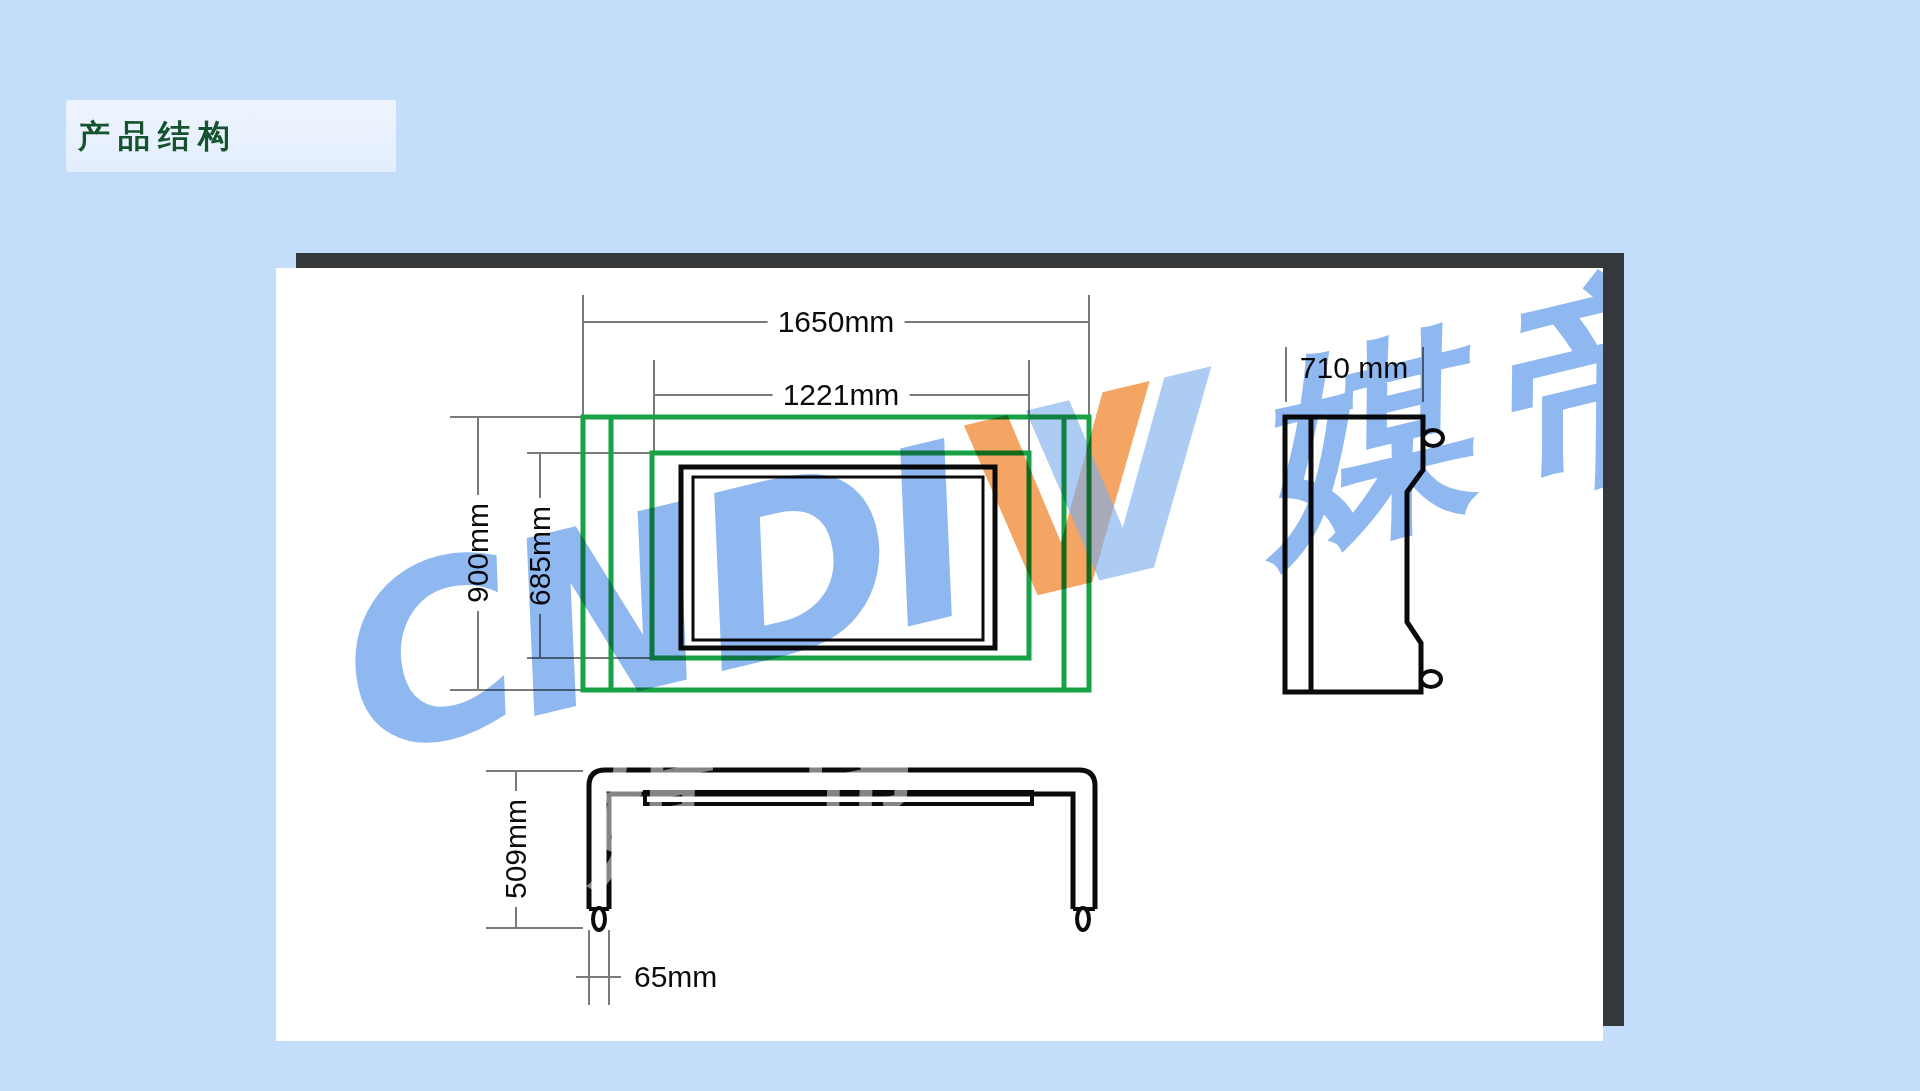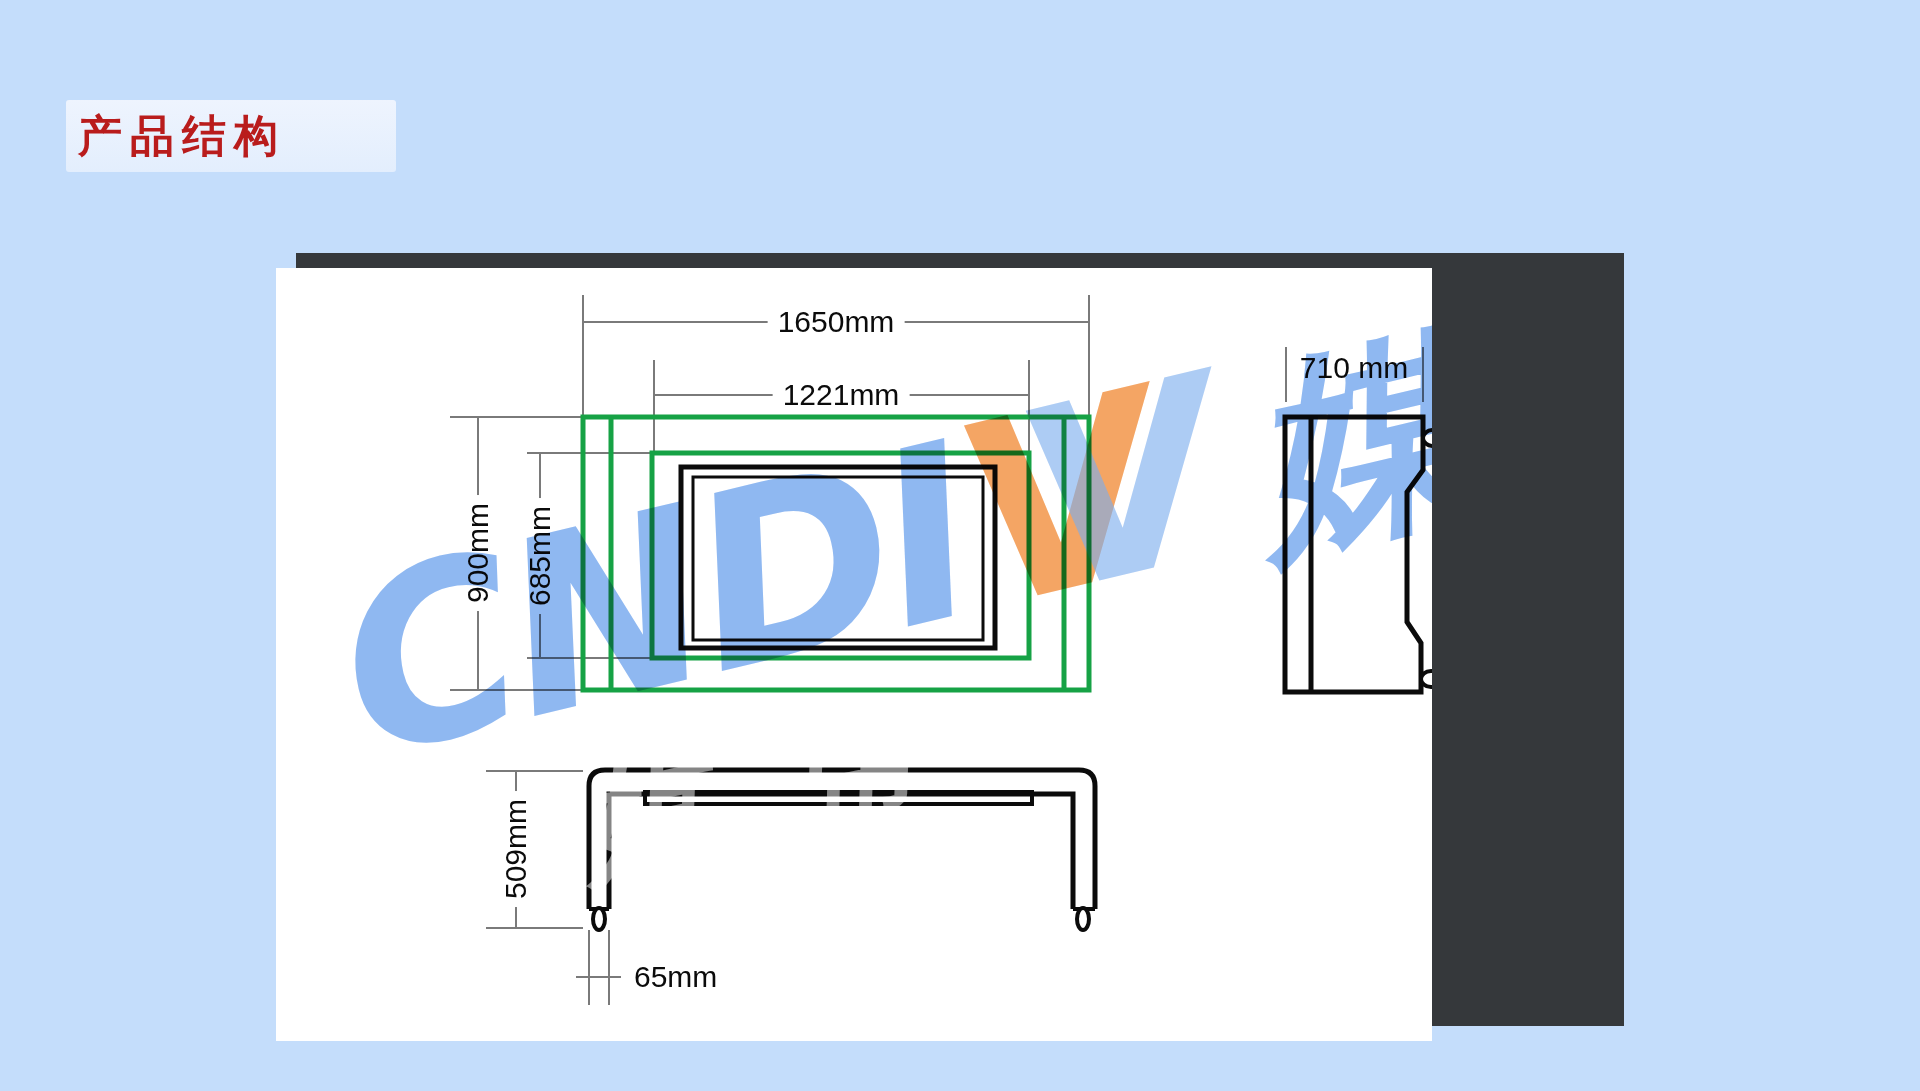--- a/index.html
+++ b/index.html
@@ -7,27 +7,27 @@
   body { font-family:"Liberation Sans", sans-serif; }
 
   .stage { position:absolute; left:0; top:0; width:1920px; height:1091px;
            background:#C4DDFB; overflow:hidden; }
 
   
   .title-band { position:absolute; left:66px; top:100px; width:330px; height:72px;
                 background:linear-gradient(180deg,#EEF4FE 0%,#E3EEFD 100%);
                 border-radius:3px; }
   .page-title { position:absolute; left:78px; top:100px; height:72px; line-height:72px;
-                font-size:44px; font-weight:bold; color:#b91c1c; letter-spacing:8px;
+                font-size:32px; font-weight:bold; color:#14532d; letter-spacing:8px;
                 white-space:nowrap; }
 
   
   .canvas-shadow { position:absolute; left:296px; top:253px; width:1328px; height:773px;
                    background:#35383B; }
-  .canvas { position:absolute; left:276px; top:268px; width:1156px; height:773px;
+  .canvas { position:absolute; left:276px; top:268px; width:1327px; height:773px;
             background:#FFFFFF; overflow:hidden; }
 
   .drawing-svg { position:absolute; left:0; top:0; z-index:1; }
 
   
   .dim-label { position:absolute; z-index:2; font-size:30px; color:#0B0B0B;
                background:#FFFFFF; white-space:nowrap; padding:0 10px;
                transform:translate(-50%,-50%); }
   .dim-label.rot { transform:translate(-50%,-50%) rotate(-90deg); padding:0 8px; }
   .dim-label.left-anchor { transform:translate(0,-50%); }

